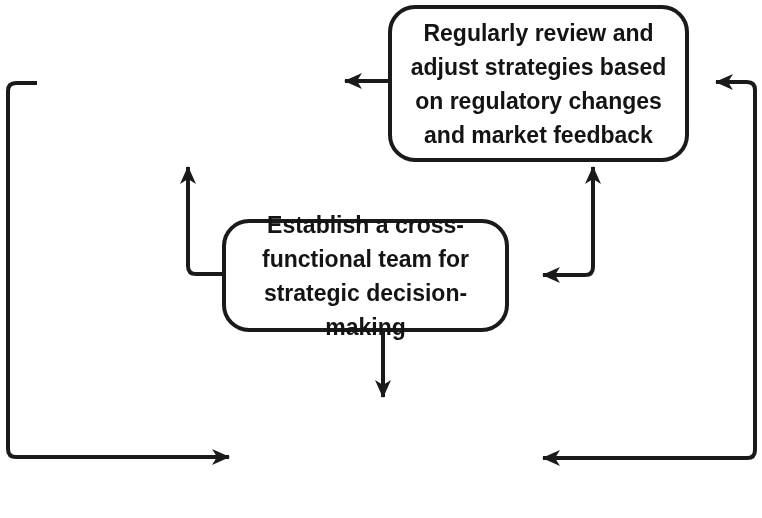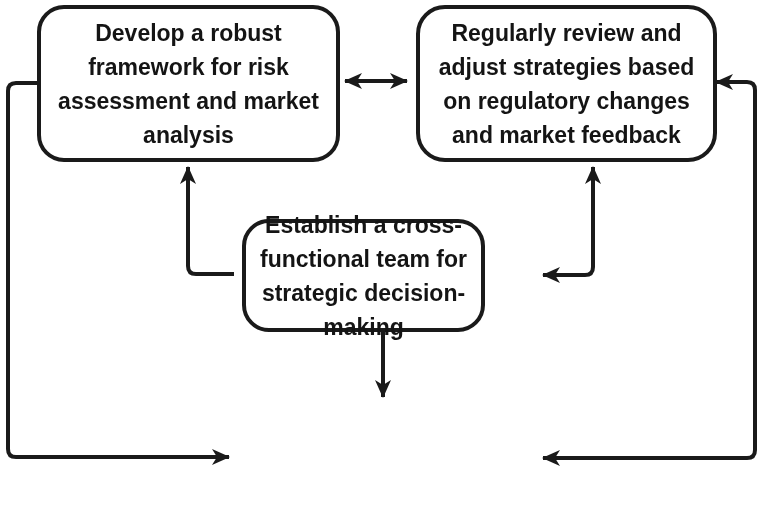--- a/index.html
+++ b/index.html
@@ -35,22 +35,22 @@
   }
   .node .label {
     white-space: pre-line;
     font-size: 23px;
     line-height: 34px;
     font-weight: 600;
     color: #141414;
     letter-spacing: 0px;
   }
   #node-develop   { left: 37px;  top: 5px;   width: 303px; height: 157px; }
-  #node-review    { left: 416px; top: 5px;   width: 301px; height: 157px; border-radius: 29px; }
-  #node-team      { left: 242px; top: 219px; width: 243px; height: 113px; }
+  #node-review    { left: 388px; top: 5px;   width: 301px; height: 157px; }
+  #node-team      { left: 222px; top: 219px; width: 287px; height: 113px; }
   #node-explore   { left: 234px; top: 402px; width: 305px; height: 108px; }
 </style>
 </head>
 <body>
 
 <div class="canvas">
 
   <svg class="edge-layer" viewBox="0 0 762 518" xmlns="http://www.w3.org/2000/svg">
     <defs>
       <marker id="arw" markerUnits="userSpaceOnUse" markerWidth="20" markerHeight="18" refX="17" refY="8" orient="auto-start-reverse">
@@ -64,26 +64,20 @@
 
     <path d="M 543 275 L 585 275 Q 593 275 593 267 L 593 167" fill="none" stroke="#1a1a1a" stroke-width="4" marker-start="url(#arw)" marker-end="url(#arw)"></path>
 
     <path d="M 383 332 L 383 397" fill="none" stroke="#1a1a1a" stroke-width="4" marker-end="url(#arw)"></path>
 
     <path d="M 37 83 L 16 83 Q 8 83 8 91 L 8 449 Q 8 457 16 457 L 229 457" fill="none" stroke="#1a1a1a" stroke-width="4" marker-end="url(#arw)"></path>
 
     <path d="M 543 458 L 747 458 Q 755 458 755 450 L 755 90 Q 755 82 747 82 L 716 82" fill="none" stroke="#1a1a1a" stroke-width="4" marker-start="url(#arw)" marker-end="url(#arw)"></path>
   </svg>
 
-  <div class="node" id="node-develop">
-    <span class="label">Develop a robust
-framework for risk
-assessment and market
-analysis</span>
-  </div>
 
   <div class="node" id="node-review">
     <span class="label">Regularly review and
 adjust strategies based
 on regulatory changes
 and market feedback</span>
   </div>
 
   <div class="node" id="node-team">
     <span class="label">Establish a cross-

